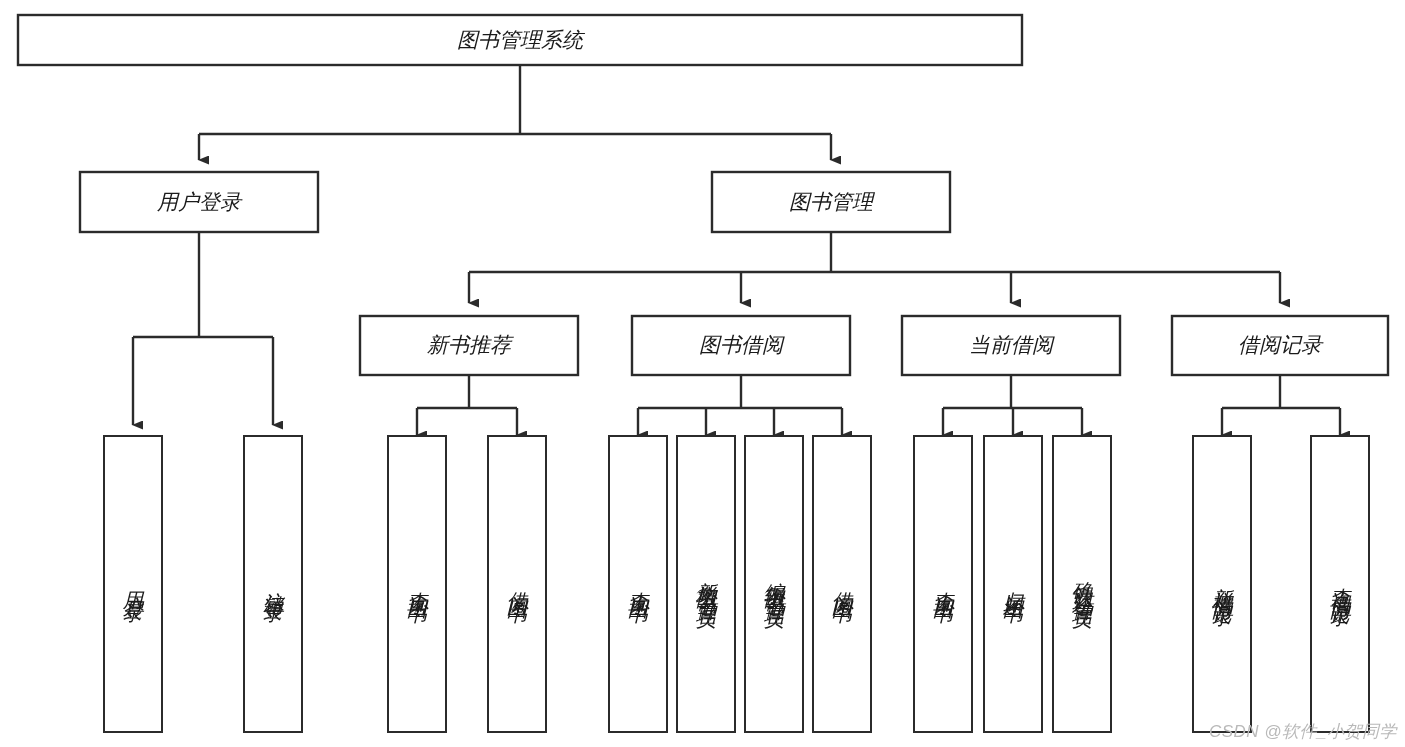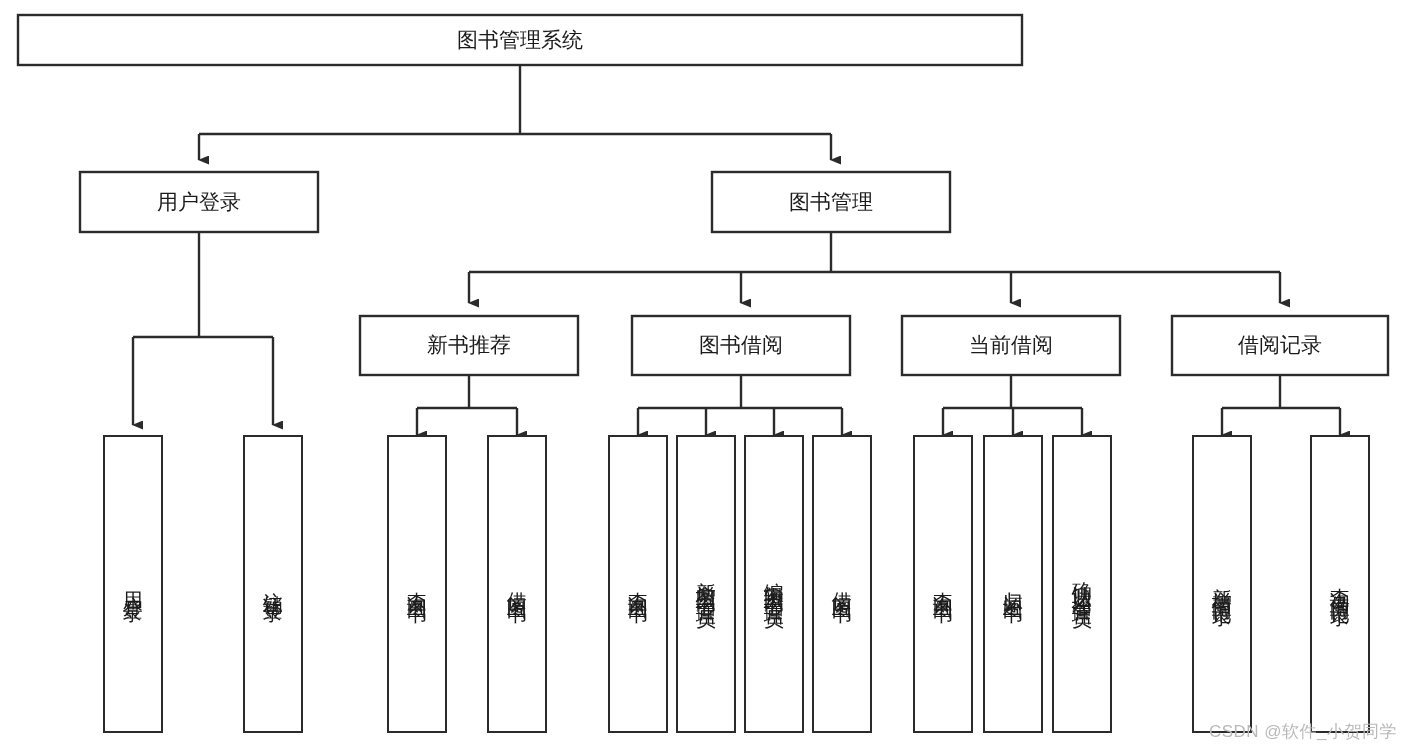--- a/index.html
+++ b/index.html
@@ -11,20 +11,21 @@
     width: 1405px;
     height: 747px;
     font-family: "Liberation Sans", "DejaVu Sans", sans-serif;
     overflow: hidden;
     position: relative;
   }
   #diagram-root {
     position: relative;
     width: 1405px;
     height: 747px;
+    font-style: italic;
   }
   svg.diagram {
     position: absolute;
     top: 0;
     left: 0;
     width: 1405px;
     height: 747px;
     display: block;
   }
   .node-rect {

